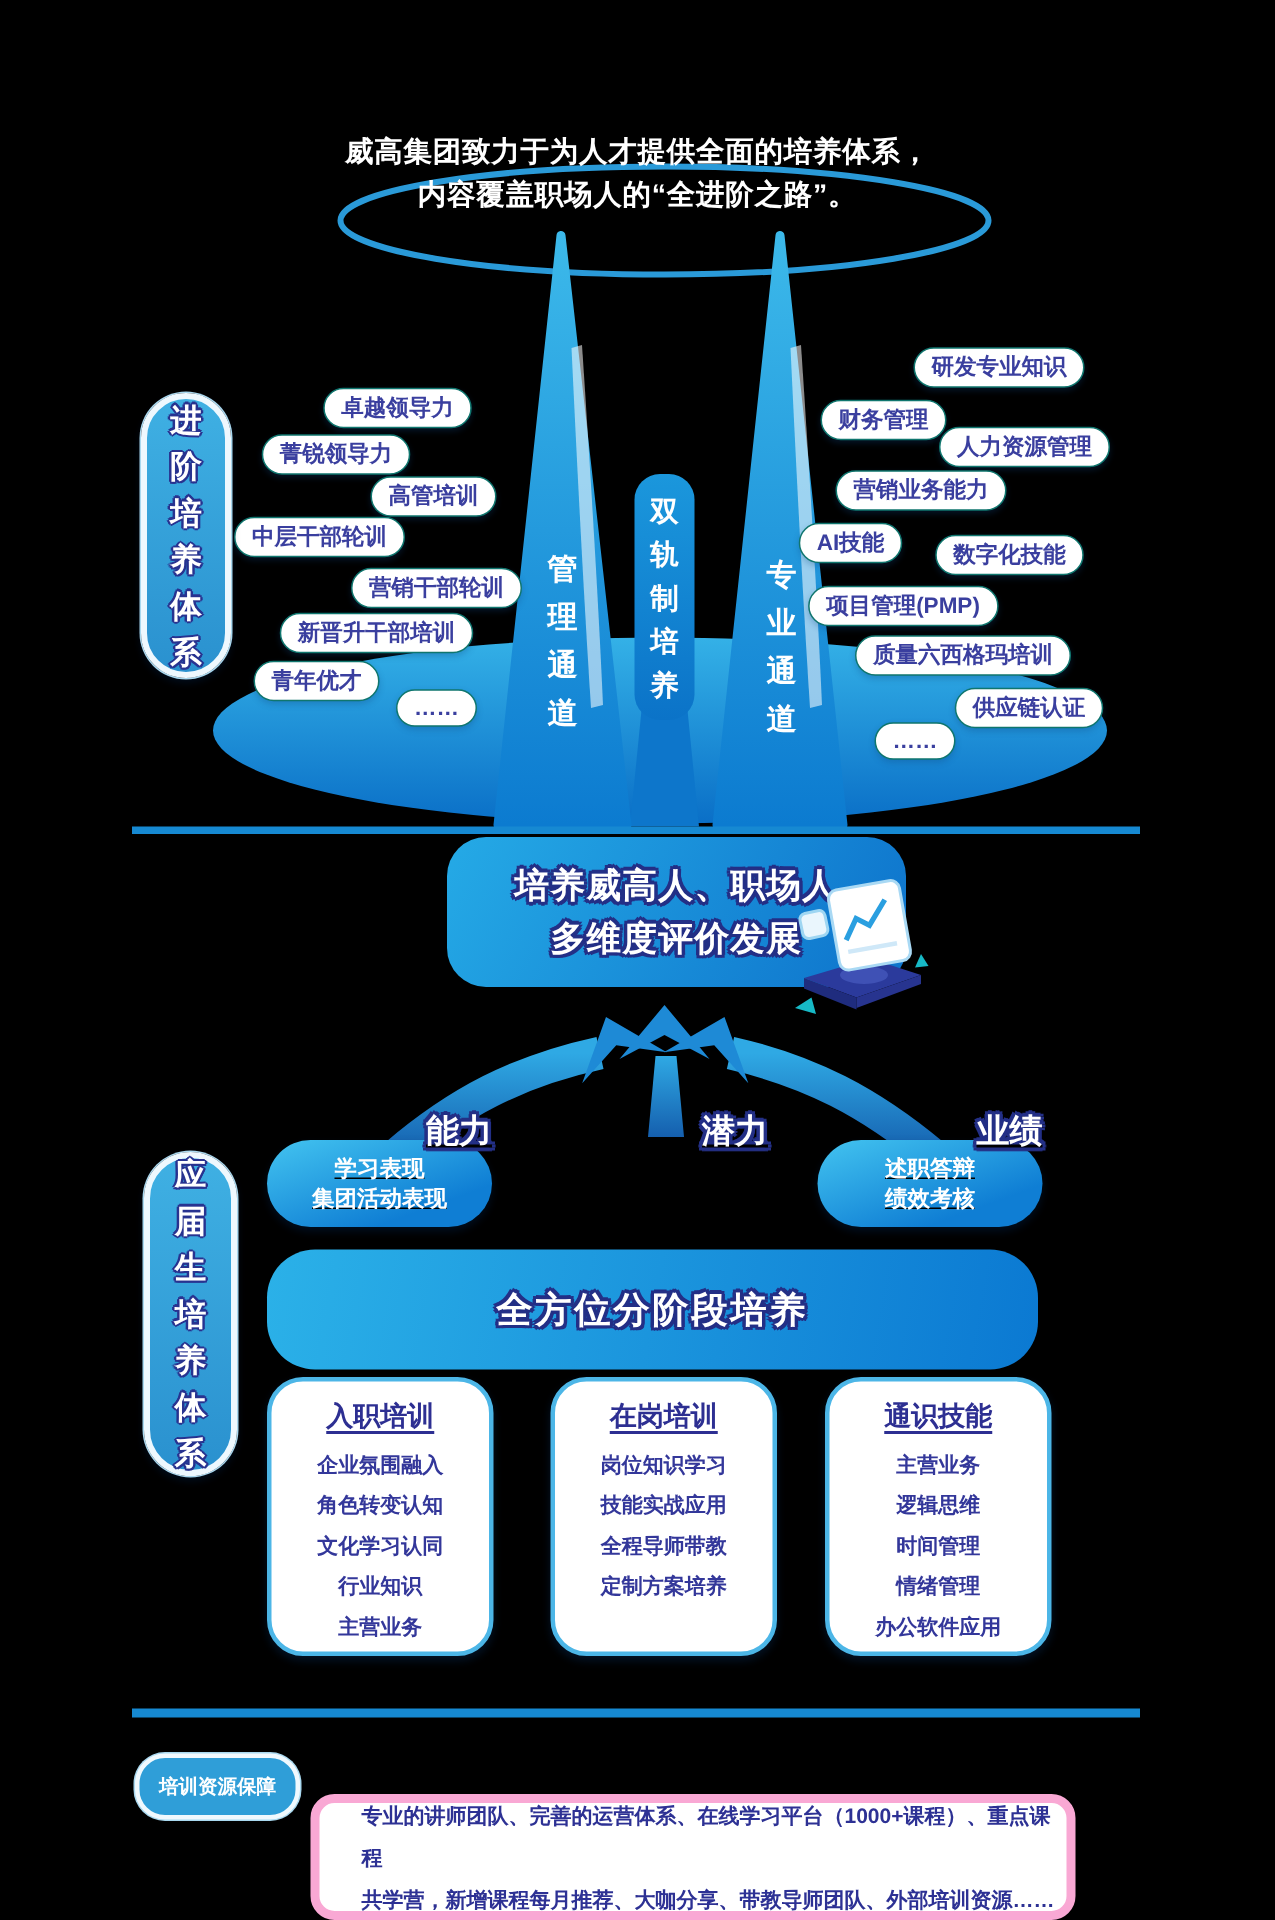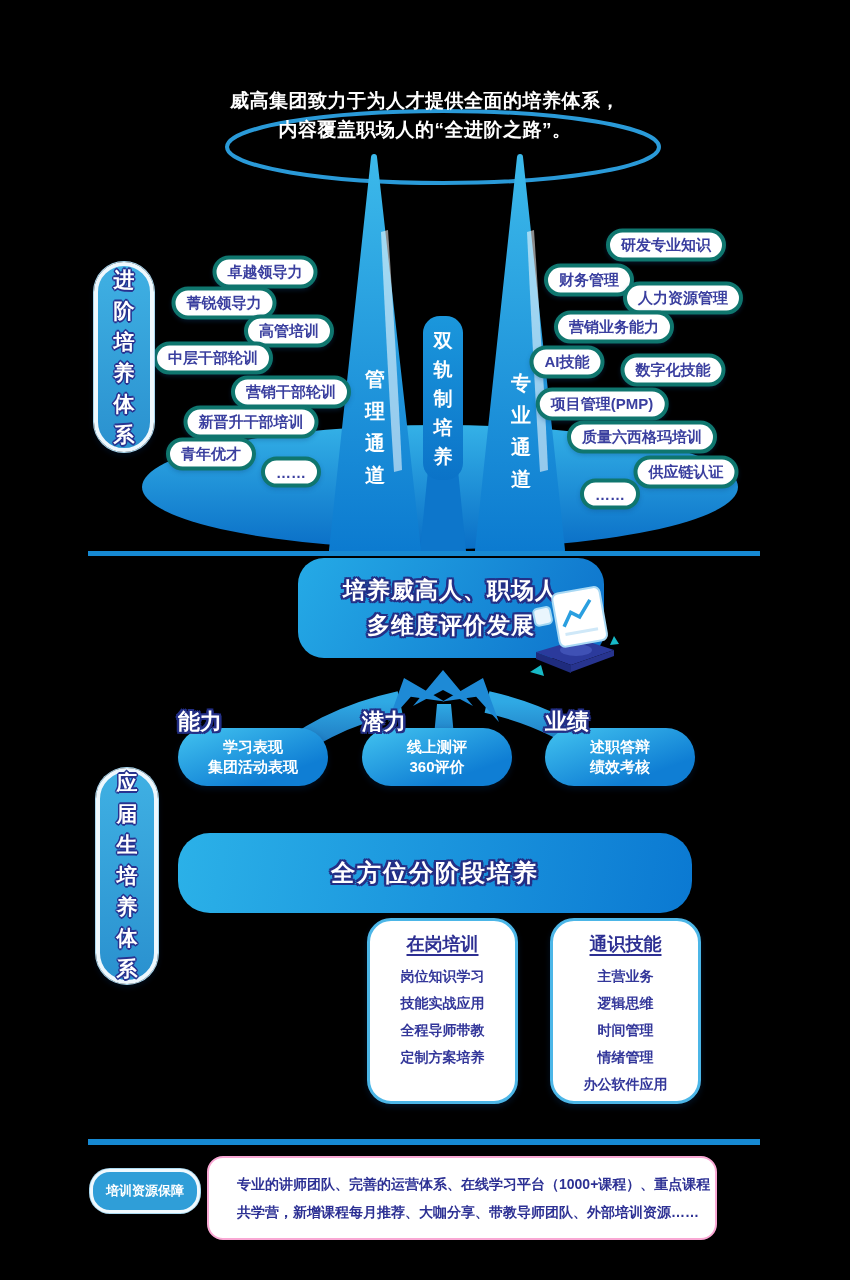--- a/index.html
+++ b/index.html
@@ -26,31 +26,31 @@
   #pill-advanced{left:94px;top:262px;width:52px;height:182px;}
   #pill-graduate{left:96px;top:768px;width:54px;height:208px;}
 
   .channel{position:absolute;display:flex;flex-direction:column;align-items:center;gap:5px;
            color:#fff;font-weight:800;font-size:20px;z-index:3;transform:translateX(-50%);}
   #ch-mgmt{left:375px;top:366px;}
   #ch-dual{left:443px;top:328px;font-size:19px;gap:3px;}
   #ch-prof{left:521px;top:370px;}
 
   .bubble{position:absolute;transform:translate(-50%,-50%);background:#fff;
-          border:4px solid #0f766e;border-radius:20px;padding:3px 11px;white-space:nowrap;
+          border:1px solid #0f766e;border-radius:20px;padding:3px 11px;white-space:nowrap;
           color:#3a3f9f;font-weight:800;font-size:15px;z-index:5;
           box-shadow:0 2px 4px rgba(15,70,130,.3);}
 
   #eval-box{position:absolute;left:298px;top:558px;width:306px;height:100px;border-radius:26px;
             background:linear-gradient(120deg,#25aae6,#0d72cb);z-index:4;
             display:flex;flex-direction:column;align-items:center;justify-content:center;gap:4px;
             color:#fff;font-weight:800;font-size:23px;letter-spacing:1px;}
   #laptop{position:absolute;left:524px;top:584px;z-index:5;}
 
-  .dim{position:absolute;top:707px;transform:translateX(-50%);width:150px;text-align:left;z-index:4;}
+  .dim{position:absolute;top:739px;transform:translateX(-50%);width:150px;text-align:right;z-index:4;text-decoration:underline;}
   .dim-title{position:relative;z-index:2;color:#fff;font-weight:800;font-size:22px;margin-bottom:-9px;}
   .dim-pill{height:58px;border-radius:30px;background:linear-gradient(160deg,#43c4f0,#0f7ed4 75%);
             display:flex;flex-direction:column;align-items:center;justify-content:center;gap:1px;
             color:#fff;font-weight:700;font-size:15px;box-shadow:0 3px 6px rgba(0,40,90,.35);}
 
   #banner{position:absolute;left:178px;top:833px;width:514px;height:80px;border-radius:32px;
           background:linear-gradient(100deg,#2bb1e8,#0b79d2);z-index:2;
           display:flex;align-items:center;justify-content:center;
           color:#fff;font-weight:800;font-size:24px;letter-spacing:2px;}
 
@@ -58,22 +58,22 @@
         border-radius:24px;z-index:2;text-align:center;box-shadow:0 3px 6px rgba(10,60,120,.3);}
   .card-title{margin-top:11px;font-size:18px;font-weight:800;color:#2d2f92;
               text-decoration:underline;text-underline-offset:4px;text-decoration-thickness:2px;}
   .card ul{list-style:none;margin:7px 0 0 0;padding:0;}
   .card li{font-size:14px;font-weight:700;color:#33379a;line-height:27px;}
 
   #res-pill{position:absolute;left:90px;top:1169px;width:104px;height:38px;border-radius:20px;
             background:#2f9ed8;border:3px solid #f0f9fe;z-index:2;display:flex;align-items:center;
             justify-content:center;color:#fff;font-weight:800;font-size:13px;
             box-shadow:0 0 0 1px #a9d8ef;}
-  #res-box{position:absolute;left:207px;top:1156px;width:510px;height:84px;border-radius:16px;
-           background:#fff;border:2px solid #f9a8d4;z-index:2;
+  #res-box{position:absolute;left:207px;top:1196px;width:510px;height:84px;border-radius:16px;
+           background:#fff;border:6px solid #f9a8d4;z-index:2;
            display:flex;flex-direction:column;justify-content:center;padding-left:28px;
            box-sizing:border-box;}
   #res-box div{font-size:14px;font-weight:800;color:#2d3194;line-height:28px;letter-spacing:0;}
 </style>
 </head>
 <body>
 
 <div id="stage">
 
   <svg id="bg-svg" width="850" height="1280" viewBox="0 0 850 1280">
@@ -211,38 +211,44 @@
   <div id="dims">
       <div class="dim" style="left: 253px;">
         <div class="dim-title o2">能力</div>
         <div class="dim-pill">
           <div>学习表现</div>
           <div>集团活动表现</div>
         </div>
       </div>
       <div class="dim" style="left: 437px;">
         <div class="dim-title o2">潜力</div>
-        <div class="dim-pill">
-          <div>线上测评</div>
-          <div>360评价</div>
-        </div>
       </div>
       <div class="dim" style="left: 620px;">
         <div class="dim-title o2">业绩</div>
         <div class="dim-pill">
           <div>述职答辩</div>
           <div>绩效考核</div>
         </div>
       </div>
     </div>
 
   <div id="banner">
     <span class="o2">全方位分阶段培养</span>
   </div>
 
+  <div class="card" style="left:178px">
+    <div class="card-title">入职培训</div>
+    <ul>
+        <li>企业氛围融入</li>
+        <li>角色转变认知</li>
+        <li>文化学习认同</li>
+        <li>行业知识</li>
+        <li>主营业务</li>
+      </ul>
+  </div>
   <div class="card" style="left:367px">
     <div class="card-title">在岗培训</div>
     <ul>
         <li>岗位知识学习</li>
         <li>技能实战应用</li>
         <li>全程导师带教</li>
         <li>定制方案培养</li>
       </ul>
   </div>
   <div class="card" style="left:550px">

